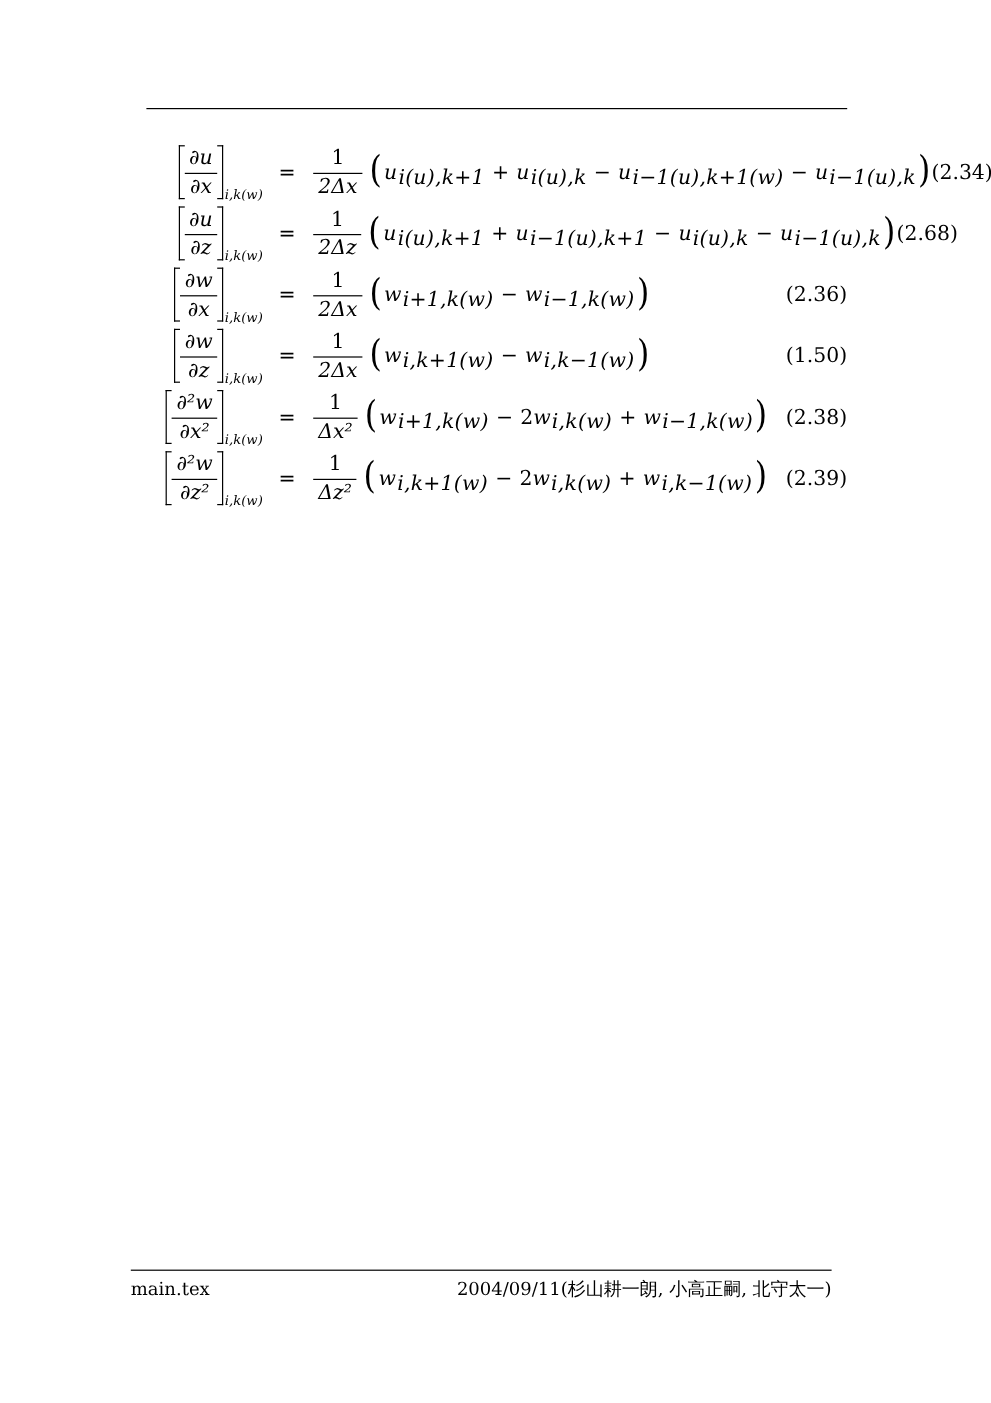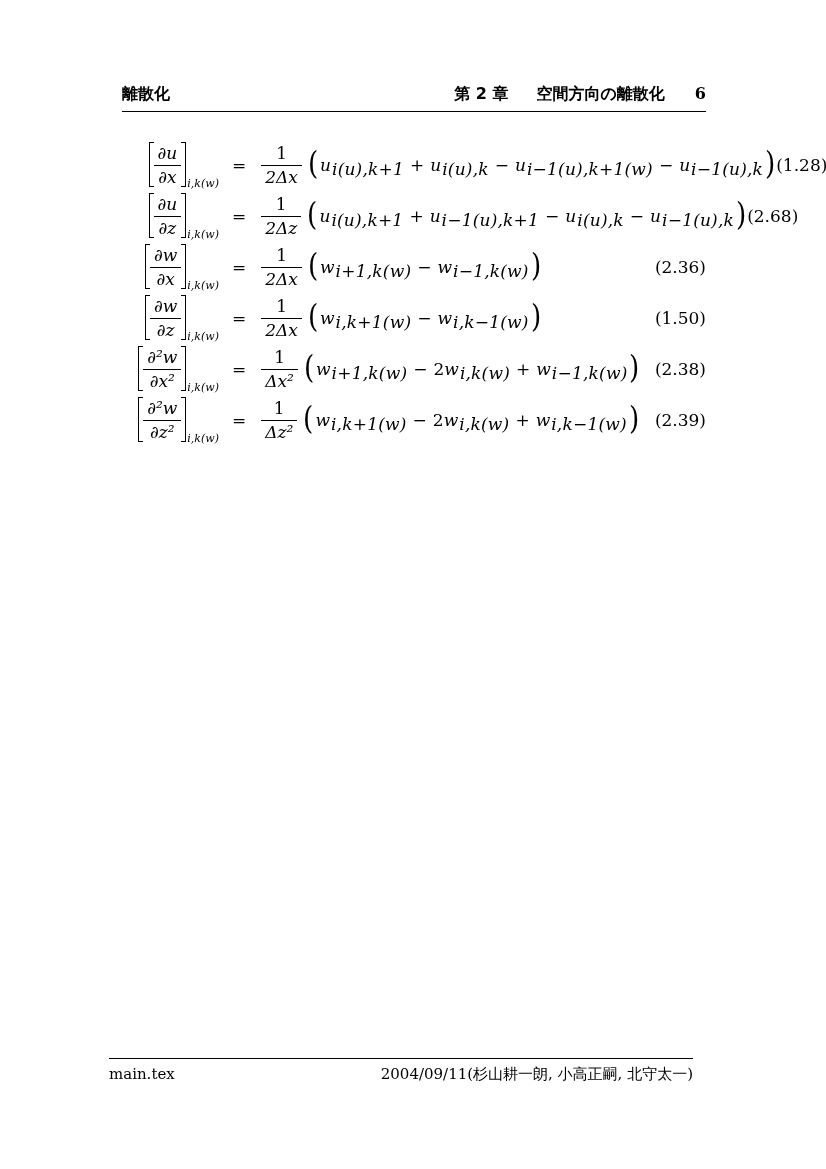--- a/index.html
+++ b/index.html
@@ -56,28 +56,20 @@
   
   .footer-area { position:absolute; left:109px; top:1058px; width:584px; }
   .frule { border-top:1.2px solid #000; }
   .footer { display:flex; justify-content:space-between; align-items:baseline;
             margin-top:6px; font-size:15px; }
 </style>
 </head>
 <body>
 
 <div class="content">
-  <div class="header">
-    <span class="h-left">離散化</span>
-    <span class="h-right">
-      <span>第 2 章</span>
-      <span class="h-sec">空間方向の離散化</span>
-      <span class="h-page">6</span>
-    </span>
-  </div>
   <div class="hrule"></div>
 
   <div class="equations" id="equations">
   <div class="eq-row">
     <span class="lhs">
       <span class="brkgrp">
         <span class="brk brk-l"></span>
         <span class="frac">
           <span class="fnum mi eq-dtop">∂u</span>
           <span class="fden mi eq-dbot">∂x</span>
@@ -96,21 +88,21 @@
           <span class="term"><span class="mi">u</span><span class="sub mi">i(u),k+1</span></span>
           <span class="op">+</span>
           <span class="term"><span class="mi">u</span><span class="sub mi">i(u),k</span></span>
           <span class="op">−</span>
           <span class="term"><span class="mi">u</span><span class="sub mi">i−1(u),k+1(w)</span></span>
           <span class="op">−</span>
           <span class="term"><span class="mi">u</span><span class="sub mi">i−1(u),k</span></span>
         </span>
     <span class="paren eq-cp">)</span>
     <span class="spacer"></span>
-    <span class="eqnum eq-num">(1.28)</span>
+    <span class="eqnum eq-num">(2.34)</span>
   </div>
 
   <div class="eq-row">
     <span class="lhs">
       <span class="brkgrp">
         <span class="brk brk-l"></span>
         <span class="frac">
           <span class="fnum mi eq-dtop">∂u</span>
           <span class="fden mi eq-dbot">∂z</span>
         </span>

